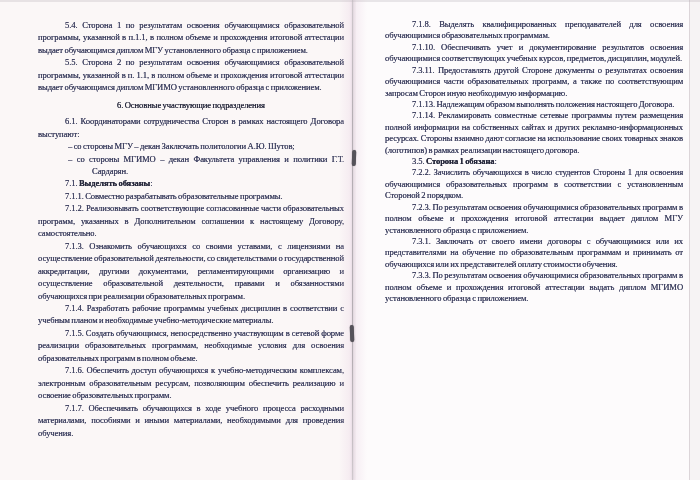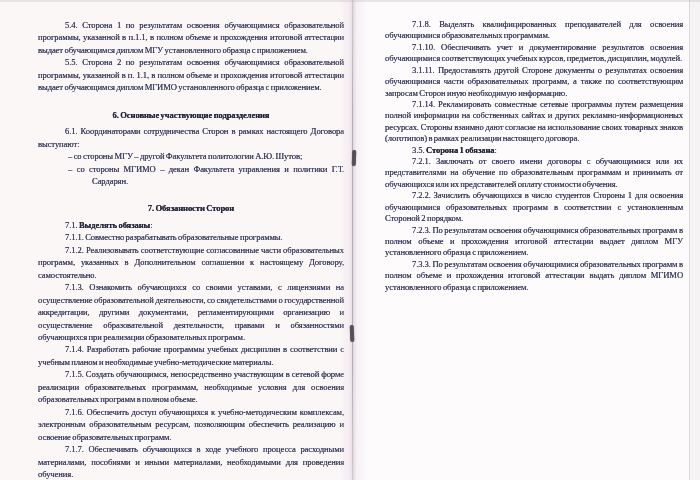--- a/index.html
+++ b/index.html
@@ -30,22 +30,22 @@
     background:var(--page-left-bg, #fbf7f7);
   }
   .page-right {
     left:356px; width:333px;
     padding:19px 6px 12px 29px;
     font-size:8.6px; line-height:11.42px;
     background:var(--page-right-bg, #fdfbfc);
   }
   .para { margin:0; text-indent:27px; }
   .heading {
-    margin:15px 0 4px; text-indent:0; text-align:center;
-    font-weight:bold; color:var(--ink-bold, #26283c);
+    margin:5px 0 4px; text-indent:0; text-align:center;
+    font-weight:normal; color:var(--ink-bold, #26283c);
   }
   .sub b { color:var(--ink-bold, #26283c); }
   .dash { margin:0 0 0 0; padding-left:54px; text-indent:-24px; }
   
   .seam-glow {
     position:absolute; left:339px; top:0; width:28px; height:480px; z-index:1;
     background:linear-gradient(90deg, rgba(243,228,238,0) 0%, rgba(238,221,233,0.55) 50%, rgba(243,228,238,0) 100%);
     pointer-events:none;
   }
   .seam-line {
@@ -68,41 +68,41 @@
 </style>
 </head>
 <body style="--ink: #3e4161; --ink-bold: #26283c; --page-left-bg: #fbf7f7; --page-right-bg: #fdfbfc; --seam: #b5aeb4; --seam-soft: #cfc8cd; --staple: #55525a; --edge: #dcd5d9; --backdrop: #f6f3f4;">
 
 <div class="scan" style="--backdrop: #f6f3f4;">
   <div class="page page-left">
       <p class="para">5.4. Сторона 1 по результатам освоения обучающимися образовательной программы, указанной в п.1.1, в полном объеме и прохождения итоговой аттестации выдает обучающимся диплом МГУ установленного образца с приложением.</p>
       <p class="para">5.5. Сторона 2 по результатам освоения обучающимися образовательной программы, указанной в п. 1.1, в полном объеме и прохождения итоговой аттестации выдает обучающимся диплом МГИМО установленного образца с приложением.</p>
       <p class="heading">6. Основные участвующие подразделения</p>
       <p class="para">6.1. Координаторами сотрудничества Сторон в рамках настоящего Договора выступают:</p>
-      <p class="dash">–  со стороны МГУ – другой Факультета политологии А.Ю. Шутов;</p>
+      <p class="dash">–  со стороны МГУ – декан Заключать политологии А.Ю. Шутов;</p>
       <p class="dash">–  со стороны МГИМО – декан Факультета управления и политики Г.Т. Сардарян.</p>
-      <p class="heading">7. Обязанности Сторон</p>
       <p class="para sub"><span>7.1.</span> <b>Выделять обязаны</b><span>:</span></p>
       <p class="para">7.1.1. Совместно разрабатывать образовательные программы.</p>
       <p class="para">7.1.2. Реализовывать соответствующие согласованные части образовательных программ, указанных в Дополнительном соглашении к настоящему Договору, самостоятельно.</p>
       <p class="para">7.1.3. Ознакомить обучающихся со своими уставами, с лицензиями на осуществление образовательной деятельности, со свидетельствами о государственной аккредитации, другими документами, регламентирующими организацию и осуществление образовательной деятельности, правами и обязанностями обучающихся при реализации образовательных программ.</p>
       <p class="para">7.1.4. Разработать рабочие программы учебных дисциплин в соответствии с учебным планом и необходимые учебно-методические материалы.</p>
       <p class="para">7.1.5. Создать обучающимся, непосредственно участвующим в сетевой форме реализации образовательных программам, необходимые условия для освоения образовательных программ в полном объеме.</p>
       <p class="para">7.1.6. Обеспечить доступ обучающихся к учебно-методическим комплексам, электронным образовательным ресурсам, позволяющим обеспечить реализацию и освоение образовательных программ.</p>
       <p class="para">7.1.7. Обеспечивать обучающихся в ходе учебного процесса расходными материалами, пособиями и иными материалами, необходимыми для проведения обучения.</p>
     </div>
   <div class="seam-glow"></div>
   <div class="seam-line"></div>
   <div class="staple staple-top"></div>
   <div class="staple staple-bottom"></div>
   <div class="page page-right">
       <p class="para">7.1.8. Выделять квалифицированных преподавателей для освоения обучающимися образовательных программам.</p>
       <p class="para">7.1.10. Обеспечивать учет и документирование результатов освоения обучающимися соответствующих учебных курсов, предметов, дисциплин, модулей.</p>
-      <p class="para">3.1.11. Предоставлять другой Стороне документы о результатах освоения обучающимися части образовательных программ, а также по соответствующим запросам Сторон иную необходимую информацию.</p>
+      <p class="para">7.3.11. Предоставлять другой Стороне документы о результатах освоения обучающимися части образовательных программ, а также по соответствующим запросам Сторон иную необходимую информацию.</p>
+      <p class="para">7.1.13. Надлежащим образом выполнять положения настоящего Договора.</p>
       <p class="para">7.1.14. Рекламировать совместные сетевые программы путем размещения полной информации на собственных сайтах и других рекламно-информационных ресурсах. Стороны взаимно дают согласие на использование своих товарных знаков (логотипов) в рамках реализации настоящего договора.</p>
       <p class="para sub"><span>3.5.</span> <b>Сторона 1 обязана</b><span>:</span></p>
-      <p class="para">7.2.1. Заключать от своего имени договоры с обучающимися или их представителями на обучение по образовательным программам и принимать от обучающихся или их представителей оплату стоимости обучения.</p>
       <p class="para">7.2.2. Зачислить обучающихся в число студентов Стороны 1 для освоения обучающимися образовательных программ в соответствии с установленным Стороной 2 порядком.</p>
       <p class="para">7.2.3. По результатам освоения обучающимися образовательных программ в полном объеме и прохождения итоговой аттестации выдает диплом МГУ установленного образца с приложением.</p>
+      <p class="para">7.3.1. Заключать от своего имени договоры с обучающимися или их представителями на обучение по образовательным программам и принимать от обучающихся или их представителей оплату стоимости обучения.</p>
       <p class="para">7.3.3. По результатам освоения обучающимися образовательных программ в полном объеме и прохождения итоговой аттестации выдать диплом МГИМО установленного образца с приложением.</p>
     </div>
   <div class="edge-line"></div>
 </div>
 
 </body></html>

